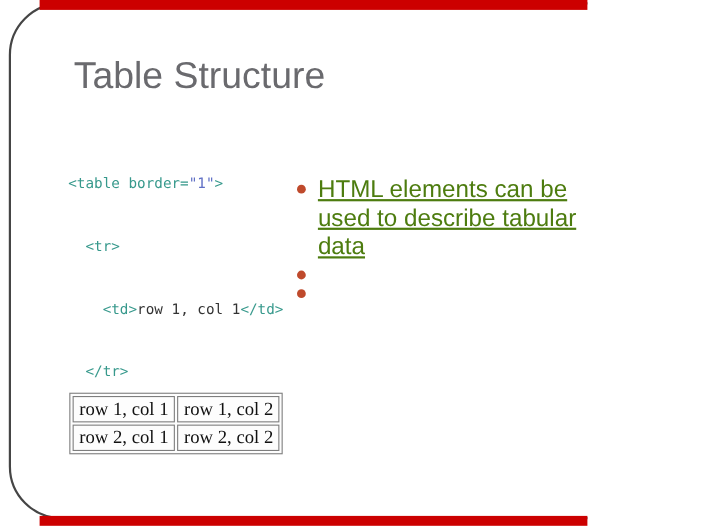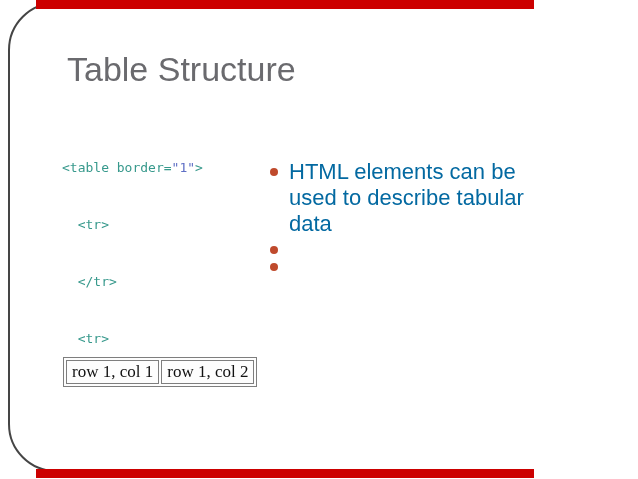--- a/index.html
+++ b/index.html
@@ -42,50 +42,56 @@
   }
   .bullets {
     position:absolute; left:270px; top:159px; width:322px;
   }
   .bullet-item { display:flex; align-items:flex-start; }
   .dot {
     flex:0 0 auto; width:8px; height:8px; border-radius:50%;
     background:#bf4a2c; margin:9px 11px 0 0;
   }
   .bullet-text {
-    font-size:22px; line-height:26px; color:#0369a1;
+    font-size:22px; line-height:26px; color:#4d7c0f;
     white-space:pre-line;
+    text-decoration:underline;
   }
 </style>
 </head>
 <body>
 
 <div class="slide">
   <div class="frame"></div>
   <div class="accent-bar top"></div>
   <div class="accent-bar bottom"></div>
 
   <div class="title">Table Structure</div>
 
   <div class="code">
     <div><span class="tag">&lt;table border=</span><span class="val">"1"</span><span class="tag">&gt;</span></div>
     <div><span class="tag">  &lt;tr&gt;</span></div>
+    <div><span class="tag">    &lt;td&gt;</span><span class="txt">row 1, col 1</span><span class="tag">&lt;/td&gt;</span></div>
     <div><span class="tag">  &lt;/tr&gt;</span></div>
     <div><span class="tag">  &lt;tr&gt;</span></div>
     
     
     
     
   </div>
 
   <table class="preview">
     <tbody>
       <tr>
         <td>row 1, col 1</td>
         <td>row 1, col 2</td>
+      </tr>
+      <tr>
+        <td>row 2, col 1</td>
+        <td>row 2, col 2</td>
       </tr>
     </tbody>
   </table>
 
   <div class="bullets">
     <div class="bullet-item">
       <span class="dot"></span>
       <span class="bullet-text">HTML elements can be
 used to describe tabular
 data</span>

